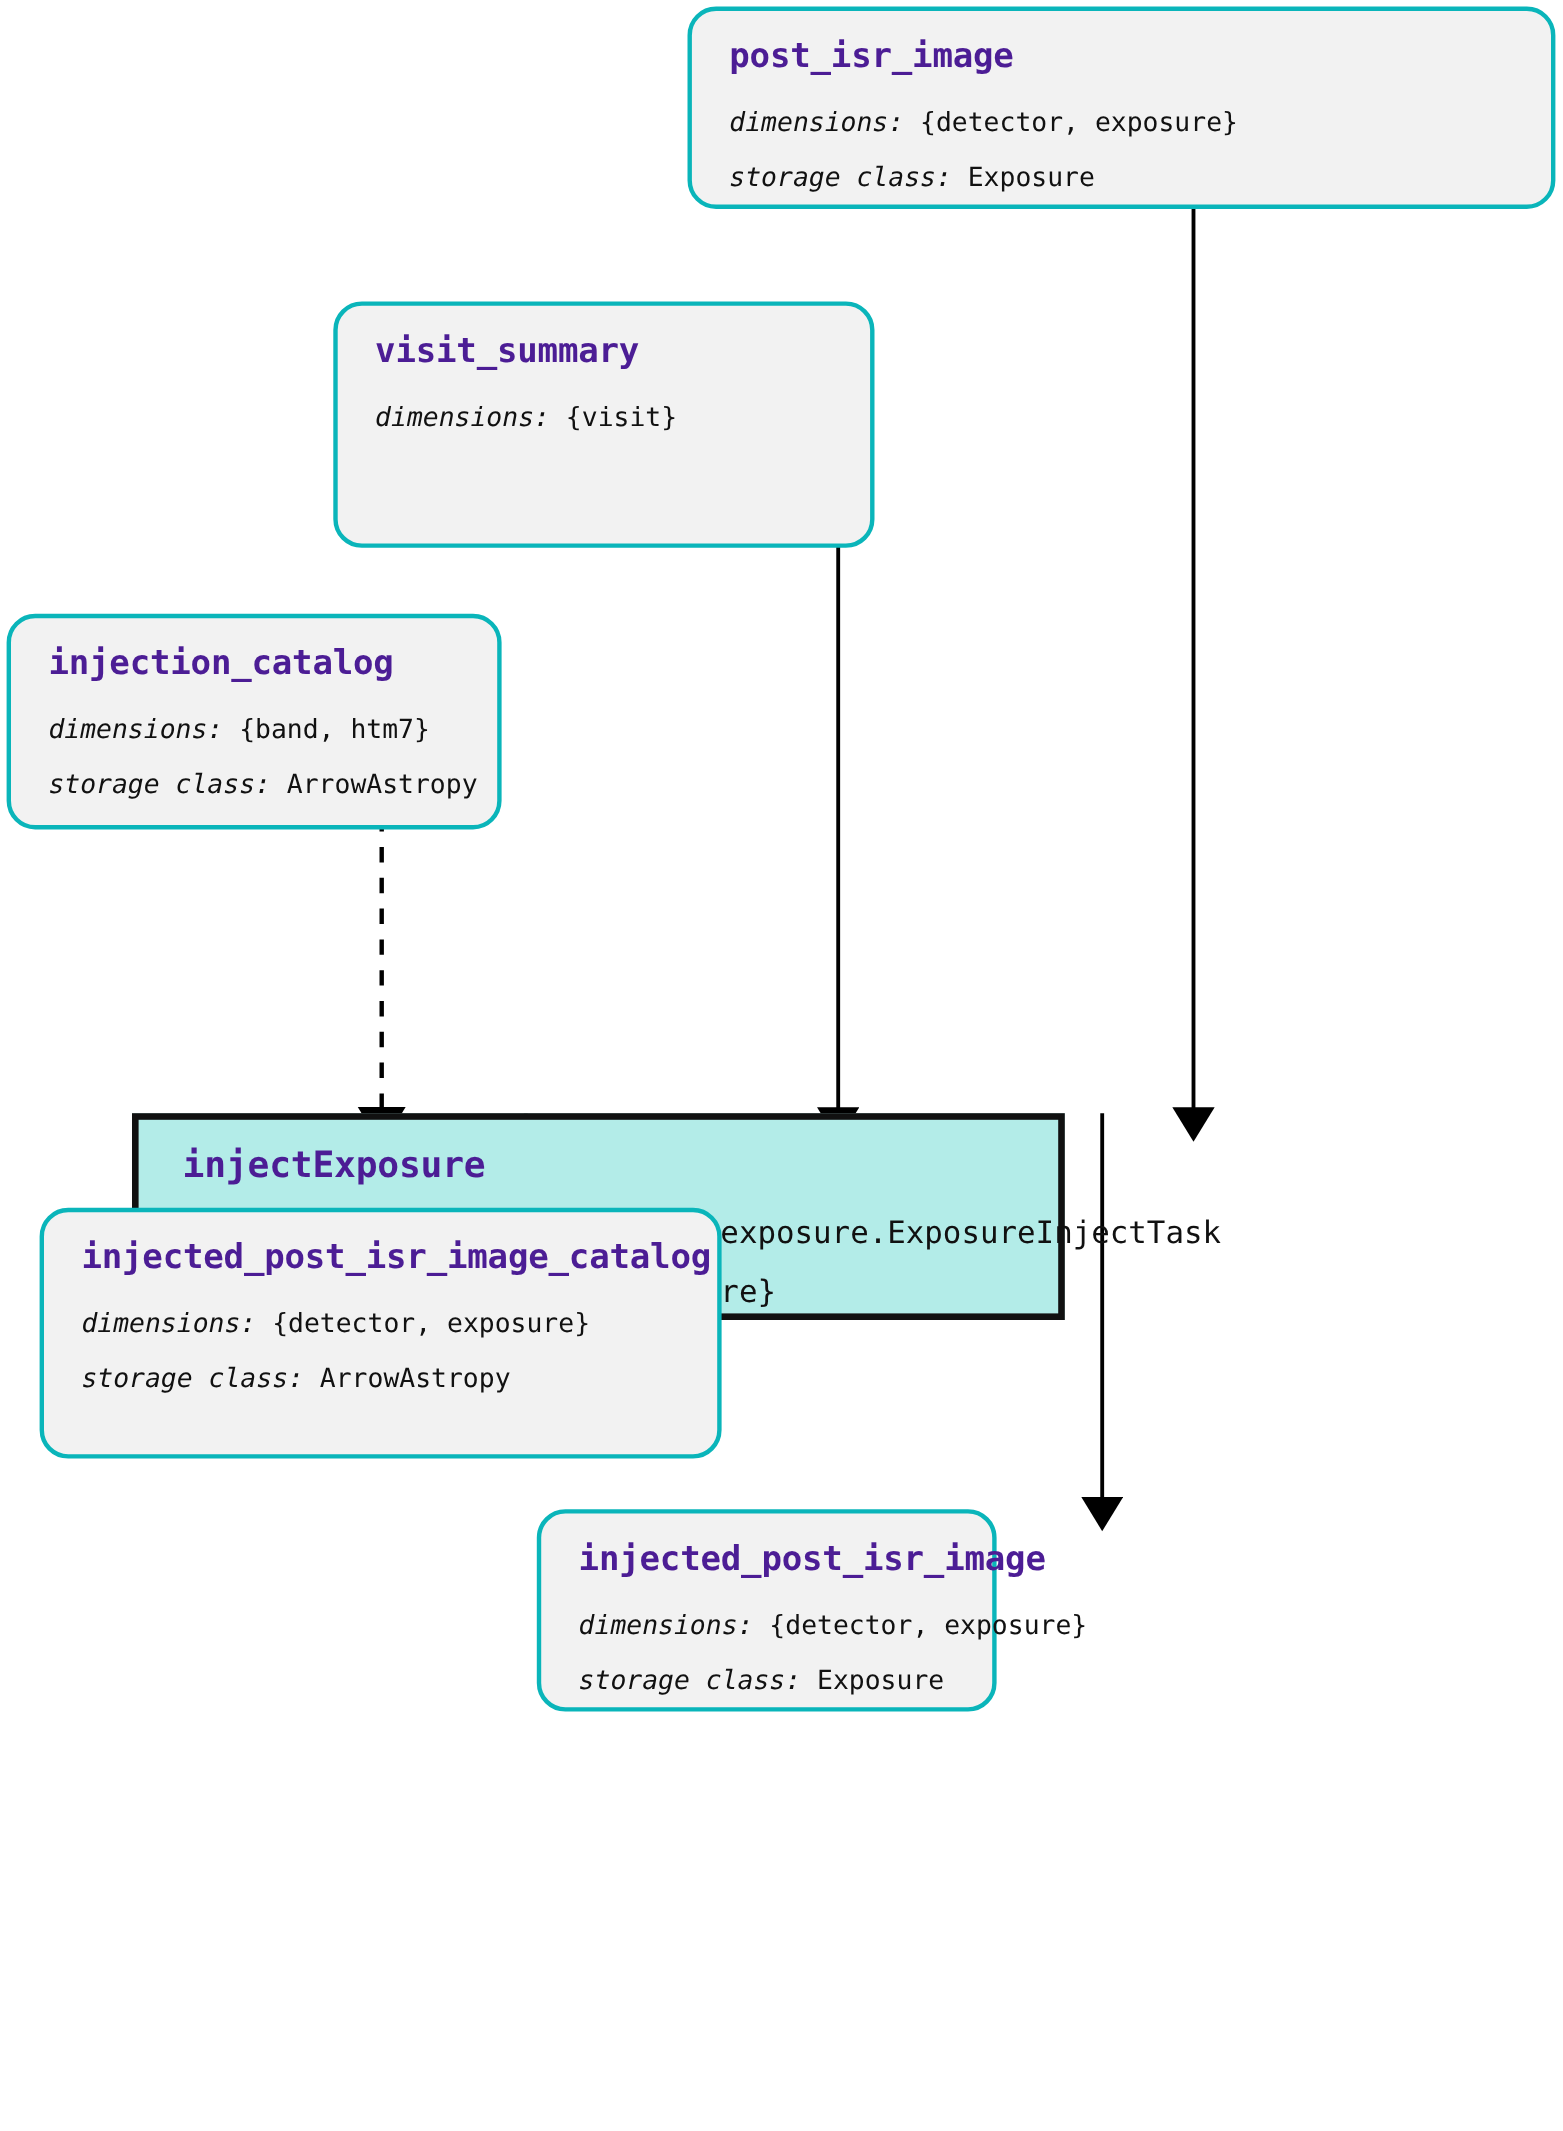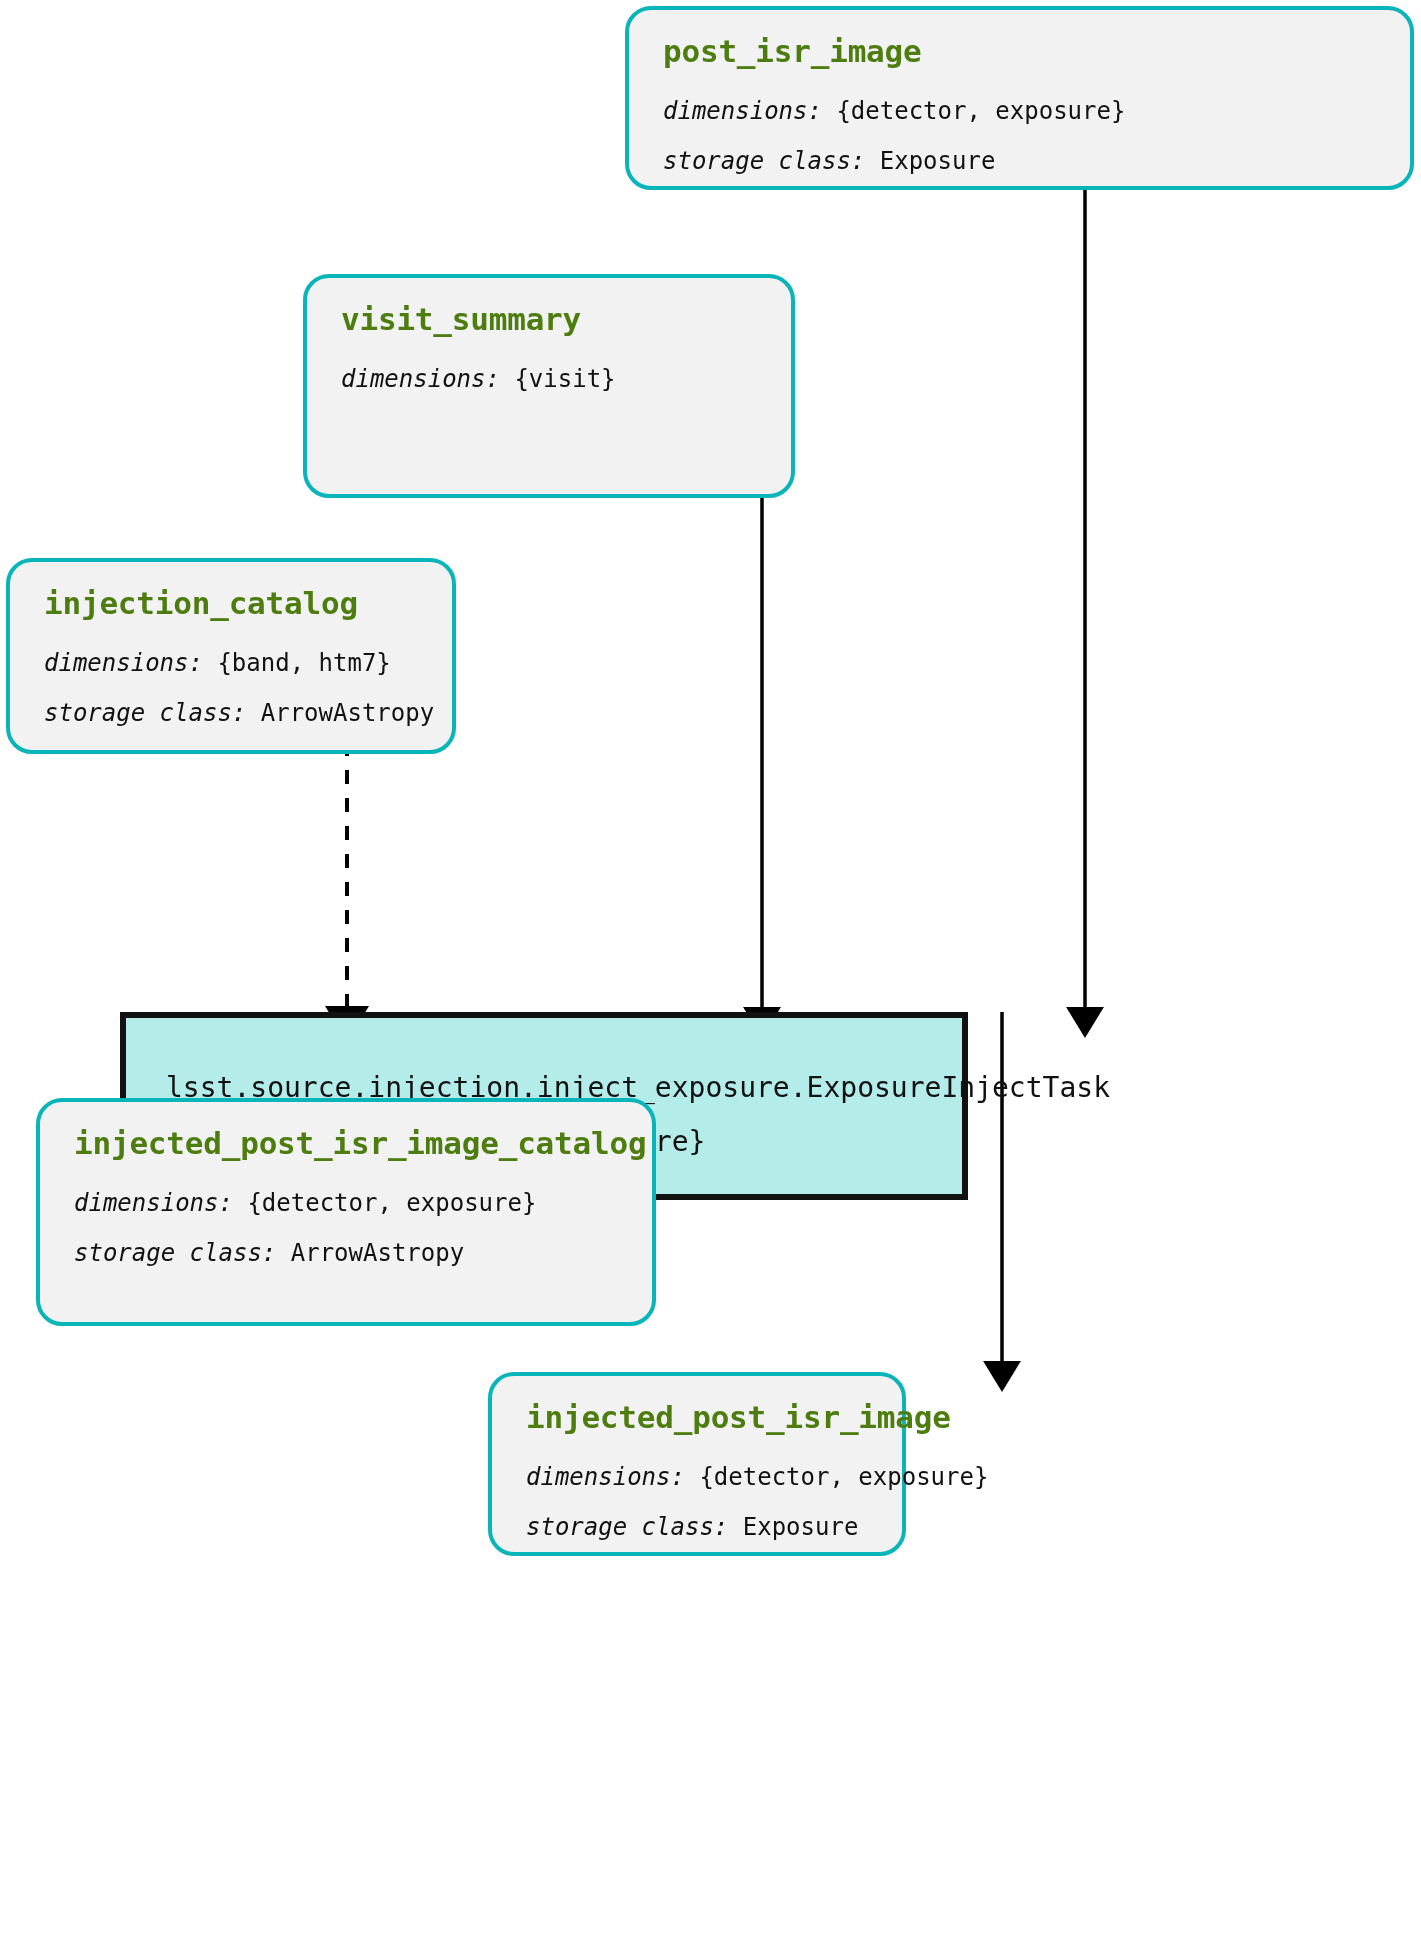--- a/index.html
+++ b/index.html
@@ -2,21 +2,21 @@
 <html><head>
 <meta charset="utf-8">
 <style>
   html,body{margin:0;padding:0;background:#ffffff;}
   body{width:1421px;height:1937px;position:relative;overflow:hidden;
        font-family:"DejaVu Sans Mono","Liberation Mono",monospace;}
   #canvas{position:absolute;inset:0;width:1421px;height:1937px;}
   .node{position:absolute;box-sizing:border-box;}
   .ds{background:#f2f2f2;border:4px solid #0ab5ba;border-radius:26px;}
   .task{background:#b3ece8;border:6px solid #111111;border-radius:0;}
-  .n-title{font-weight:bold;color:#4d7c0f;letter-spacing:-0.2px;}
+  .n-title{font-weight:bold;color:#4c1d95;letter-spacing:-0.2px;}
   .n-row{color:#111;white-space:nowrap;}
   .n-row i{font-style:italic;}
   .ds .n-title{font-size:31px;line-height:1;}
   .ds .n-row{font-size:24px;line-height:1;}
   .task .n-title{font-size:33px;line-height:1;}
   .task .n-row{font-size:28px;line-height:1;}
   .pad{padding:26px 34px 22px 34px;}
   .gap1{height:32px;}
   .gap2{height:26px;}
   svg#edges{position:absolute;left:0;top:0;width:1421px;height:1937px;pointer-events:none;}
@@ -61,20 +61,21 @@
 
   <div class="node ds pad" style="left:6px;top:558px;width:450px;height:196px;">
     <div class="n-title">injection_catalog</div>
     <div class="gap1"></div>
     <div class="n-row"><i>dimensions:</i> <span>{band, htm7}</span></div>
     <div class="gap2"></div>
     <div class="n-row"><i>storage class:</i> <span>ArrowAstropy</span></div>
   </div>
 
   <div class="node task pad" style="left:120px;top:1012px;width:848px;height:188px;padding:24px 40px 20px 40px;">
+    <div class="n-title">injectExposure</div>
     <div class="gap1"></div>
     <div class="n-row">lsst.source.injection.inject_exposure.ExposureInjectTask</div>
     <div class="gap2"></div>
     <div class="n-row"><i>dimensions:</i> <span>{detector, exposure}</span></div>
   </div>
 
   <div class="node ds pad" style="left:36px;top:1098px;width:620px;height:228px;">
     <div class="n-title">injected_post_isr_image_catalog</div>
     <div class="gap1"></div>
     <div class="n-row"><i>dimensions:</i> <span>{detector, exposure}</span></div>

